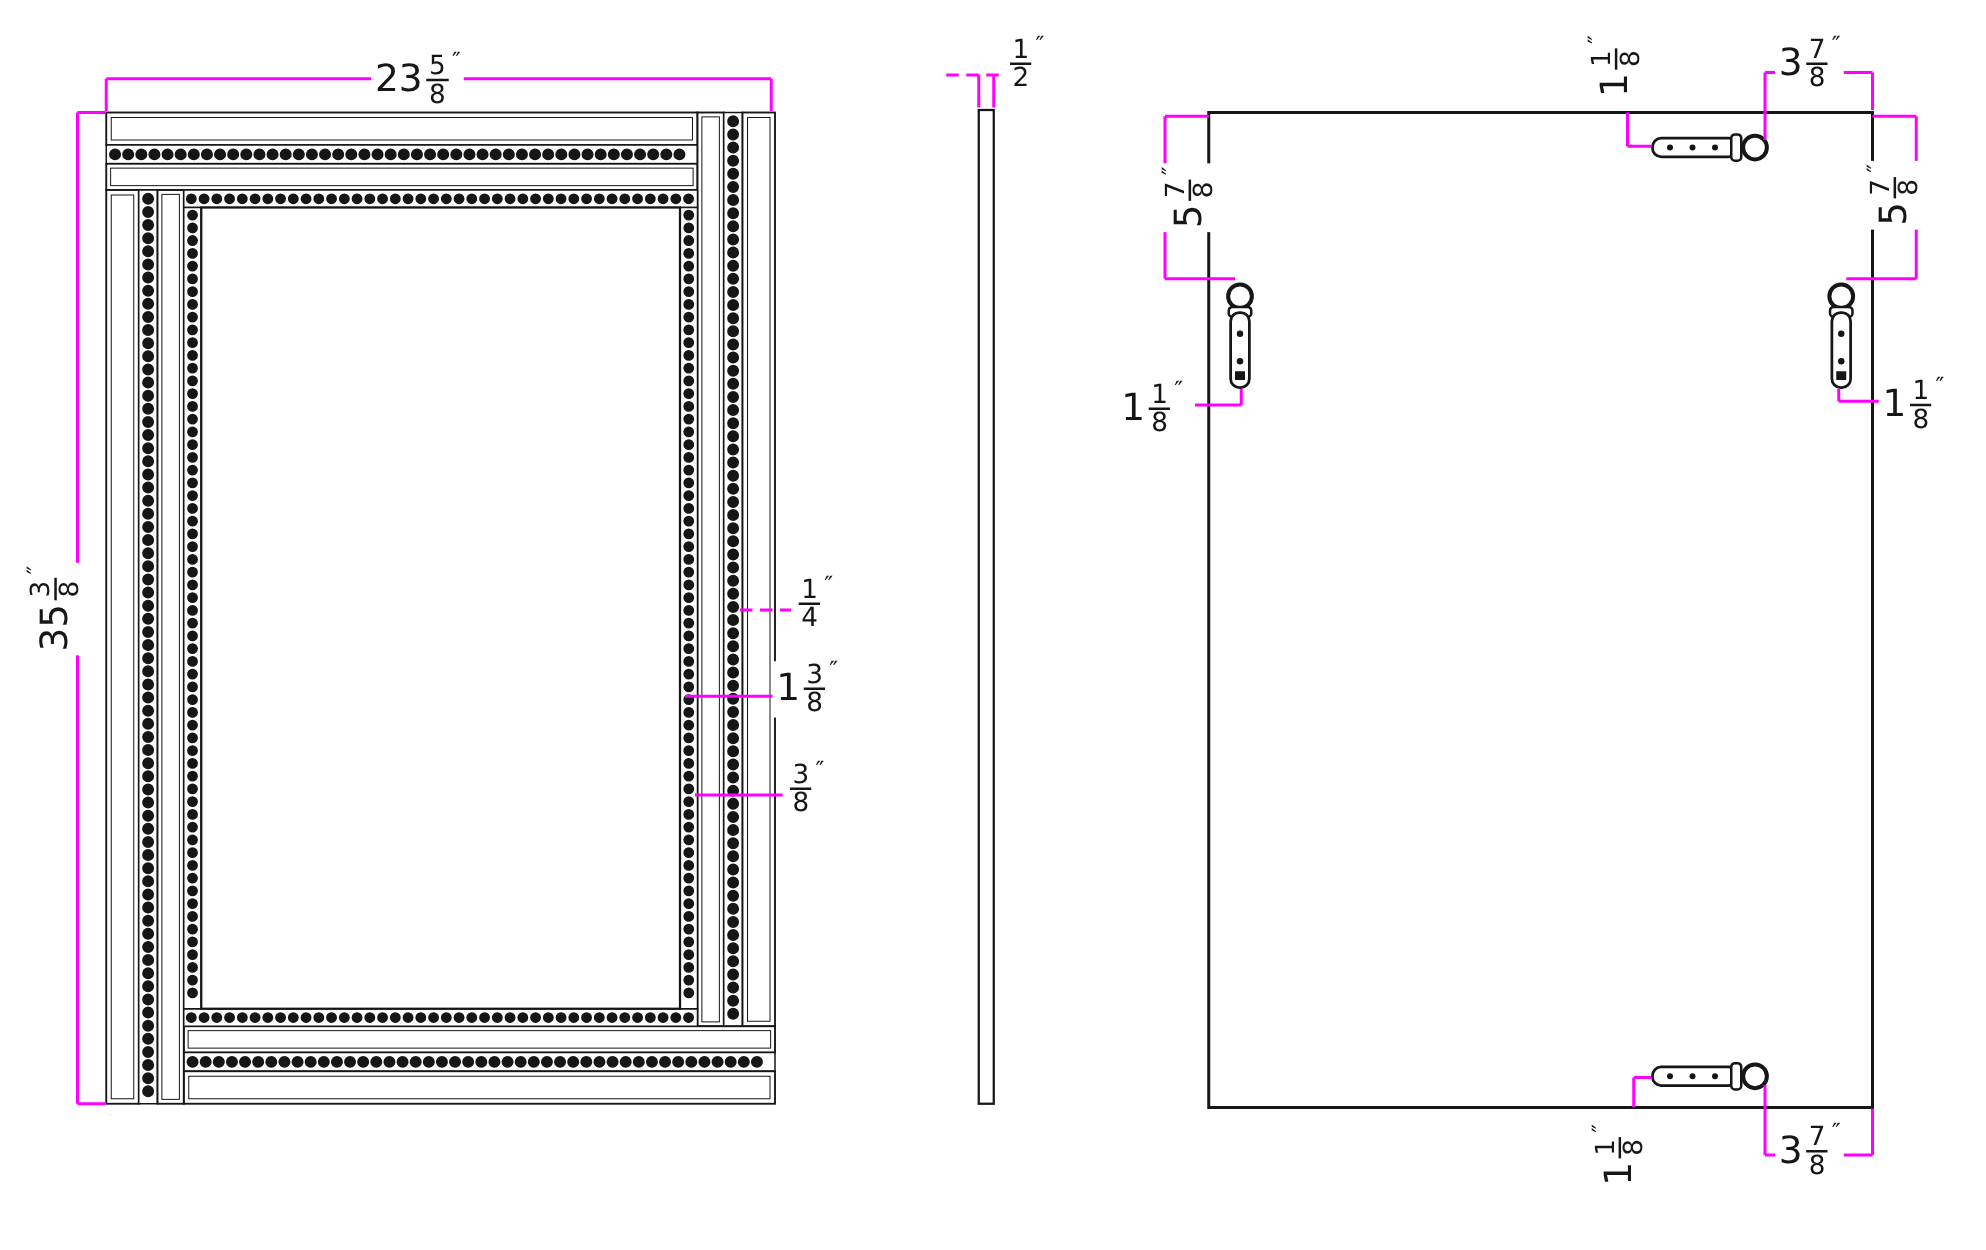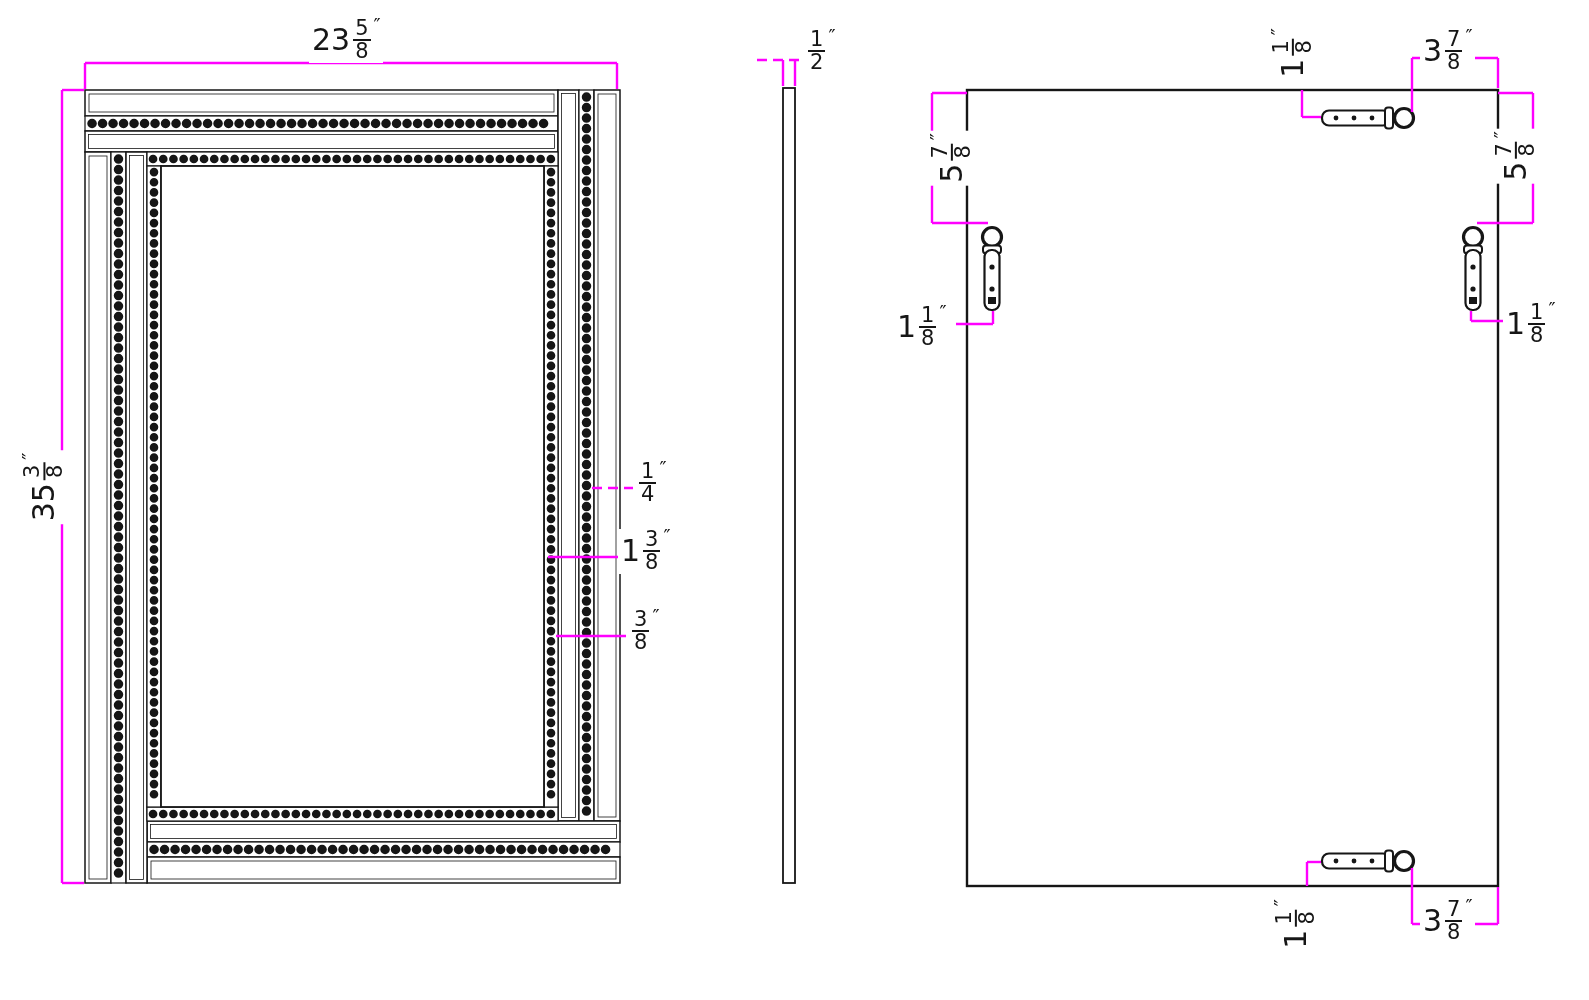--- a/index.html
+++ b/index.html
@@ -202,21 +202,21 @@
       <line class="dimln" x1="1307" y1="862" x2="1321" y2="862"></line>
     </g>
     <g>
       <line class="dimln" x1="1412" y1="868" x2="1412" y2="924"></line>
       <line class="dimln" x1="1412" y1="924" x2="1498" y2="924"></line>
       <line class="dimln" x1="1498" y1="924" x2="1498" y2="887"></line>
     </g>
   </g>
 </svg>
 
-<div class="dim" style="left:297px;top:18px;margin-left:12px;">
+<div class="dim" style="left:297px;top:42px;">
   <span class="whole">23</span>
   <span class="frac">
     <span class="num">5</span>
     <span class="den">8</span>
   </span>
   <span class="unit">″</span>
 </div>
 
 <div class="anchor" style="left:45px;top:487px;">
   <div class="dim">

